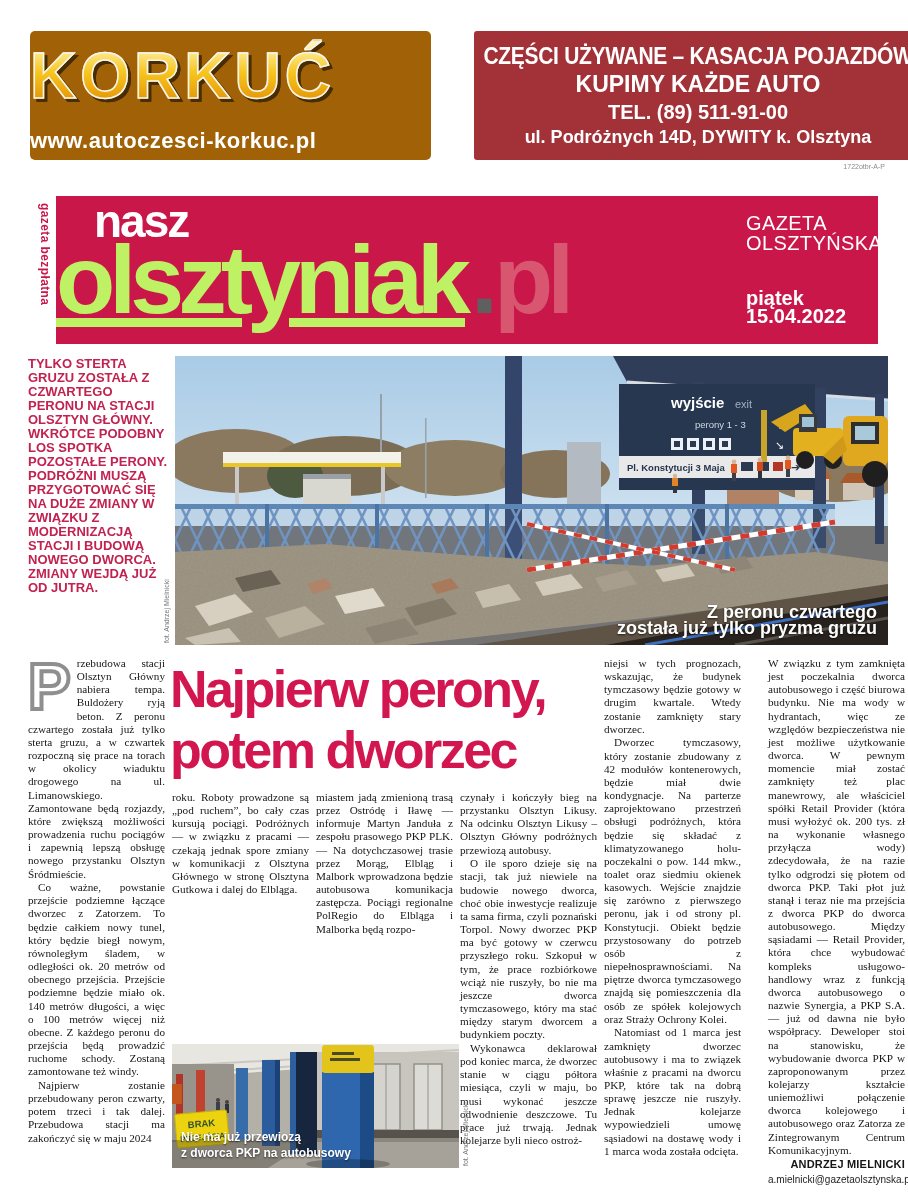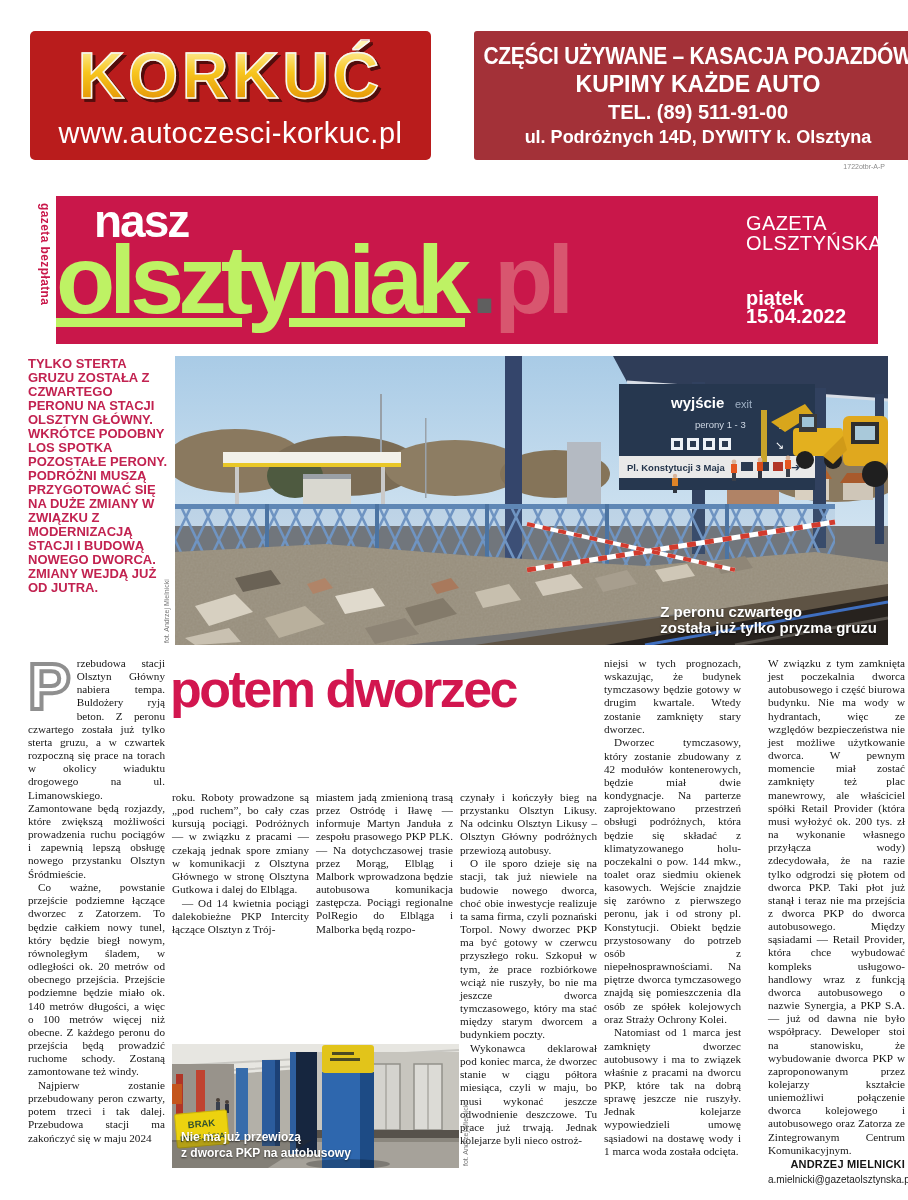--- a/index.html
+++ b/index.html
@@ -6,32 +6,32 @@
   html,body { background:#ffffff; }
   .page {
     position:relative; width:908px; height:1200px; margin:0 auto;
     background:#ffffff; overflow:hidden;
     font-family:"Liberation Sans", sans-serif;
   }
 
   
   .ad-korkuc {
     position:absolute; left:30px; top:31px; width:401px; height:129px;
-    background:#b91c1c; border-radius:5px; text-align:center;
+    background:#a16207; border-radius:5px; text-align:left;
   }
   .korkuc-brand {
     margin-top:10px; display:inline-block;
     font-weight:700; font-size:64px; letter-spacing:4px; line-height:70px;
     background:linear-gradient(180deg,#fff4b0 5%,#f7c51e 45%,#e08c00 95%);
     -webkit-background-clip:text; background-clip:text; color:transparent;
     -webkit-text-stroke:1.5px #f5f5f5;
     filter:drop-shadow(3px 3px 0 rgba(0,0,0,0.55));
   }
   .korkuc-url {
-    margin-top:6px; color:#ffffff; font-weight:400; font-size:29px; letter-spacing:0.5px;
+    margin-top:17px; color:#ffffff; font-weight:700; font-size:22px; letter-spacing:0.5px;
   }
   .ad-parts {
     position:absolute; left:437px; top:31px; width:448px; height:129px;
     background:#a33138; border-radius:3px; color:#ffffff; text-align:center;
     display:flex; flex-direction:column; justify-content:center; gap:3px; padding:4px 6px;margin-left:37px;
   }
   .ad-parts .l1 { font-weight:700; font-size:21px; letter-spacing:-0.3px; transform:scaleY(1.15); }
   .ad-parts .l2 { font-weight:700; font-size:23px; }
   .ad-parts .l3 { font-weight:700; font-size:20px;text-align:center; }
   .ad-parts .l4 { font-weight:700; font-size:18px; }
@@ -80,22 +80,22 @@
     position:absolute; font-size:7px; color:#777; white-space:nowrap;
     transform:rotate(-90deg); transform-origin:0 0;
   }
   .credit-main  { left:163px; top:643px; }
   .credit-inset { left:462px; top:1166px; }
 
   .main-photo {
     position:absolute; left:175px; top:356px; width:713px; height:289px; overflow:hidden; background:#737373;
   }
   .main-caption {
-    position:absolute; right:11px; bottom:9px; color:#ffffff;
-    font-weight:700; font-size:15px; line-height:16px; text-shadow:0 1px 2px rgba(0,0,0,0.65);
+    position:absolute; right:11px; bottom:9px; text-align:right; color:#ffffff;
+    font-weight:700; font-size:18px; line-height:16px; text-shadow:0 1px 2px rgba(0,0,0,0.65);
   }
 
   
   .headline {
     position:absolute; left:170px; top:659px; width:440px;
     color:#d2164f; font-weight:700; font-size:52px; line-height:61px; letter-spacing:-2.5px;
   }
   .headline span { display:block; }
 
   .col {
@@ -331,31 +331,31 @@
       <path d="M470,289 L713,246" stroke="#3f6fc0" stroke-width="3" fill="none"></path>
       <path d="M560,289 L713,262" stroke="#57524c" stroke-width="3" fill="none"></path>
     </svg>
     <div class="main-caption">
       <span>Z peronu czwartego</span><br>
       <span>została już tylko pryzma gruzu</span>
     </div>
   </div>
 
   <div class="headline">
+    <span>Najpierw perony,</span>
     <span>potem dworzec</span>
   </div>
 
   <div class="col c1">
     <p><span class="dropcap">P</span><span>rzebudowa stacji Olsztyn Główny nabiera tempa. Buldożery ryją beton. Z peronu czwartego została już tylko sterta gruzu, a w czwartek rozpoczną się prace na torach w okolicy wiaduktu drogowego na ul. Limanowskiego. Zamontowane będą rozjazdy, które zwiększą możliwości prowadzenia ruchu pociągów i zapewnią lepszą obsługę nowego przystanku Olsztyn Śródmieście.</span></p>
     <p>Co ważne, powstanie przejście podziemne łączące dworzec z Zatorzem. To będzie całkiem nowy tunel, który będzie biegł nowym, równoległym śladem, w odległości ok. 20 metrów od obecnego przejścia. Przejście podziemne będzie miało ok. 140 metrów długości, a więc o 100 metrów więcej niż obecne. Z każdego peronu do przejścia będą prowadzić ruchome schody. Zostaną zamontowane też windy.</p>
     <p>Najpierw zostanie przebudowany peron czwarty, potem trzeci i tak dalej. Przebudowa stacji ma zakończyć się w maju 2024</p>
   </div>
   <div class="col c2">
     <p>roku. Roboty prowadzone są „pod ruchem”, bo cały czas kursują pociągi. Podróżnych — w związku z pracami — czekają jednak spore zmiany w komunikacji z Olsztyna Głównego w stronę Olsztyna Gutkowa i dalej do Elbląga.</p>
-    <p>— Od 14 kwietnia pociągi dalekobieżne PKP Intercity łączące Olsztyn z Trój-</p>
   </div>
   <div class="col c3">
     <p>miastem jadą zmienioną trasą przez Ostródę i Iławę — informuje Martyn Janduła z zespołu prasowego PKP PLK. — Na dotychczasowej trasie przez Morąg, Elbląg i Malbork wprowadzona będzie autobusowa komunikacja zastępcza. Pociągi regionalne PolRegio do Elbląga i Malborka będą rozpo-</p>
   </div>
   <div class="col c4">
     <p>czynały i kończyły bieg na przystanku Olsztyn Likusy. Na odcinku Olsztyn Likusy – Olsztyn Główny podróżnych przewiozą autobusy.</p>
     <p>O ile sporo dzieje się na stacji, tak już niewiele na budowie nowego dworca, choć obie inwestycje realizuje ta sama firma, czyli poznański Torpol. Nowy dworzec PKP ma być gotowy w czerwcu przyszłego roku. Szkopuł w tym, że prace rozbiórkowe wciąż nie ruszyły, bo nie ma jeszcze dworca tymczasowego, który ma stać między starym dworcem a budynkiem poczty.</p>
     <p>Wykonawca deklarował pod koniec marca, że dworzec stanie w ciągu półtora miesiąca, czyli w maju, bo musi wykonać jeszcze odwodnienie deszczowe. Tu prace już trwają. Jednak kolejarze byli nieco ostroż-</p>
   </div>
   <div class="col c5">

